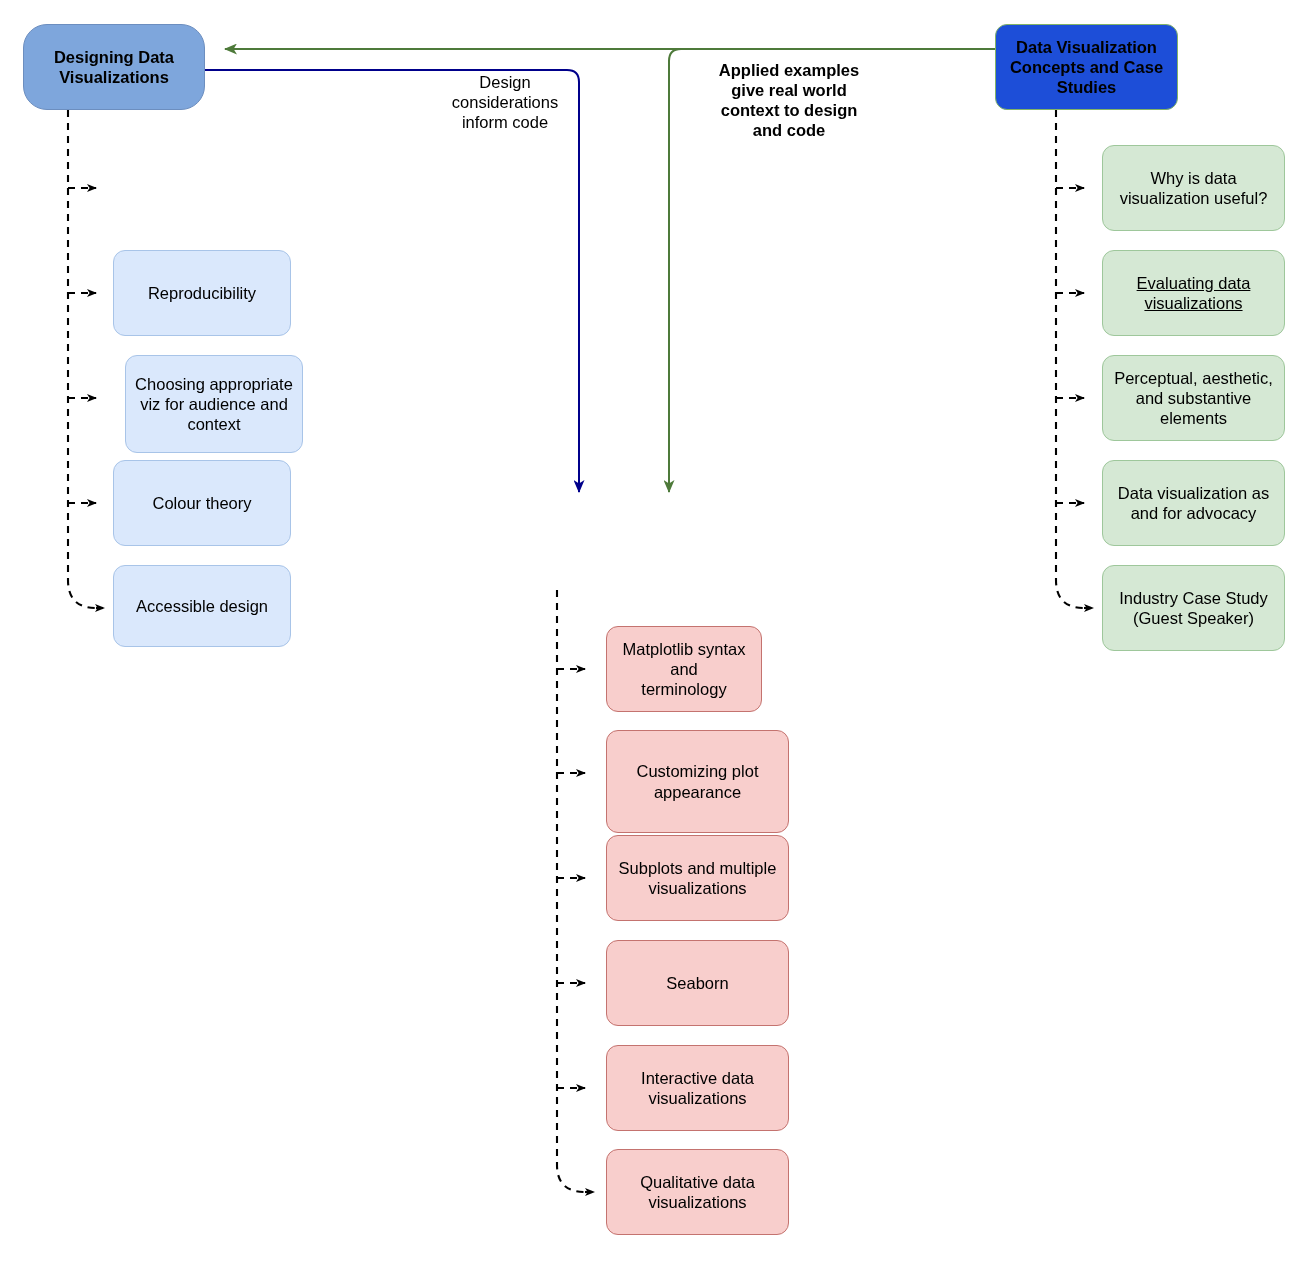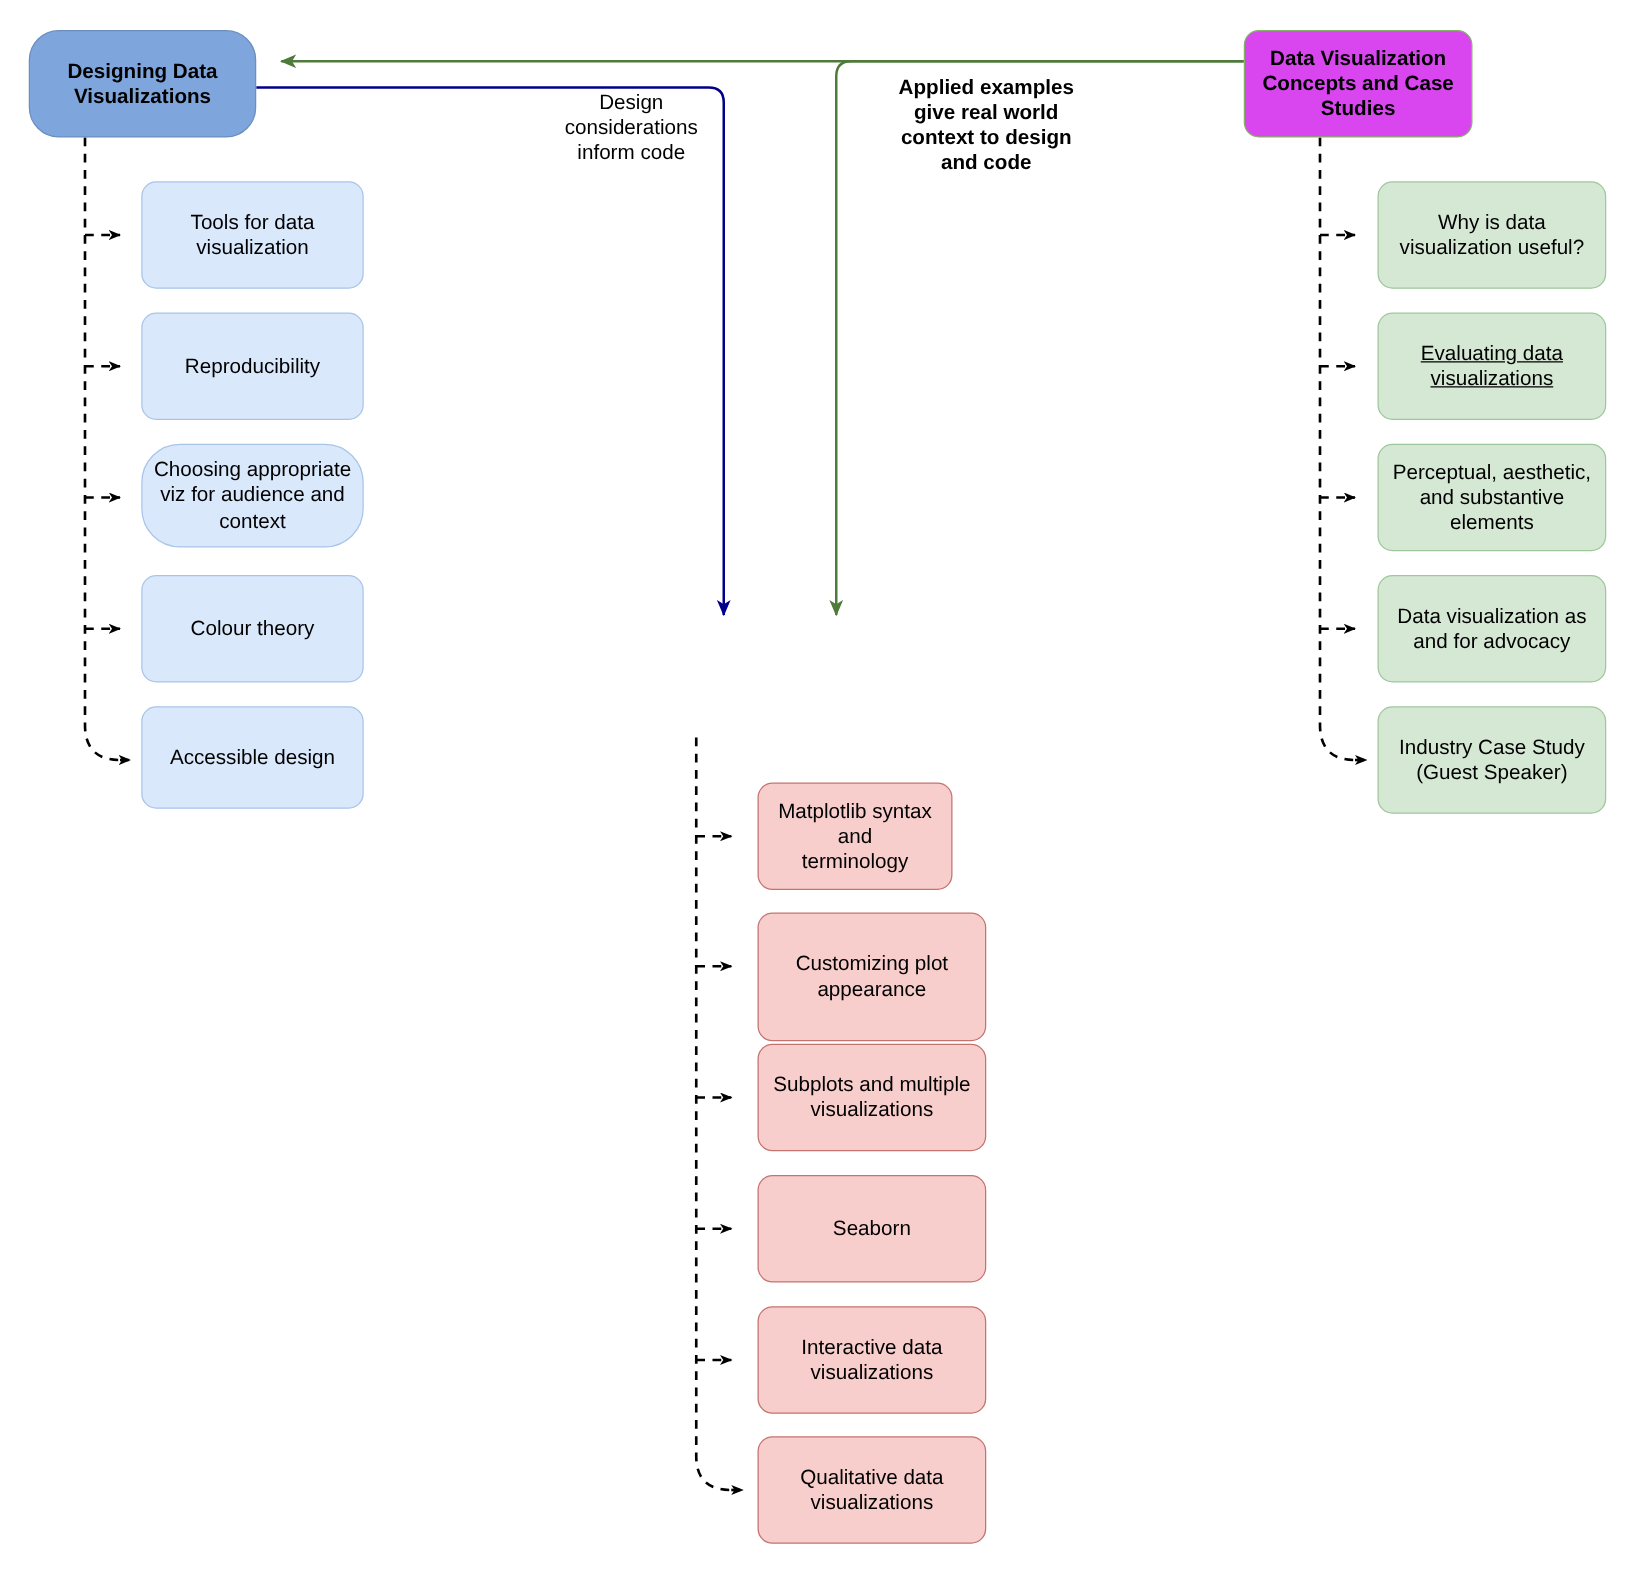--- a/index.html
+++ b/index.html
@@ -50,21 +50,21 @@
     font-size: 16.5px;
   }
   .node.leaf {
     font-weight: normal;
     font-size: 16.5px;
   }
   .n-blue        { background: #7EA6DC; border-color: #6C8EBF; }
   .n-blue-light  { background: #DAE8FC; border-color: #A8C4E8; }
   .n-red         { background: #FA6B64; border-color: #B85450; }
   .n-red-light   { background: #F8CECC; border-color: #C4736F; }
-  .n-green       { background: #d946ef; border-color: #82B366; }
+  .n-green       { background: #1d4ed8; border-color: #82B366; }
   .n-green-light { background: #D5E8D4; border-color: #9EC79B; }
 
   .edge-label {
     position: absolute;
     font-size: 16.5px;
     color: #000000;
     text-align: center;
     line-height: 1.22;
     white-space: pre-line;
     background: transparent;
@@ -128,26 +128,24 @@
 inform code</div>
 
   <div class="edge-label" style="left:709px; top:60px; width:160px;font-weight:bold;">Applied examples
 give real world
 context to design
 and code</div>
 
   <div class="node root n-blue" style="left:23px; top:24px; width:182px; height:86px;border-radius:24px;">Designing Data
 Visualizations</div>
 
-  <div class="node leaf n-blue-light" style="left:113px; top:145px; width:178px; height:86px;">Tools for data
-visualization</div>
 
   <div class="node leaf n-blue-light" style="left:113px; top:250px; width:178px; height:86px;">Reproducibility</div>
 
-  <div class="node leaf n-blue-light" style="left:113px; top:355px; width:178px; height:83px;border-radius:31px;">Choosing appropriate
+  <div class="node leaf n-blue-light" style="left:125px; top:355px; width:178px; height:98px;">Choosing appropriate
 viz for audience and
 context</div>
 
   <div class="node leaf n-blue-light" style="left:113px; top:460px; width:178px; height:86px;">Colour theory</div>
 
   <div class="node leaf n-blue-light" style="left:113px; top:565px; width:178px; height:82px;">Accessible design</div>
 
 
   <div class="node leaf n-red-light" style="left:606px; top:626px; width:156px; height:86px;">Matplotlib syntax and
 terminology</div>

